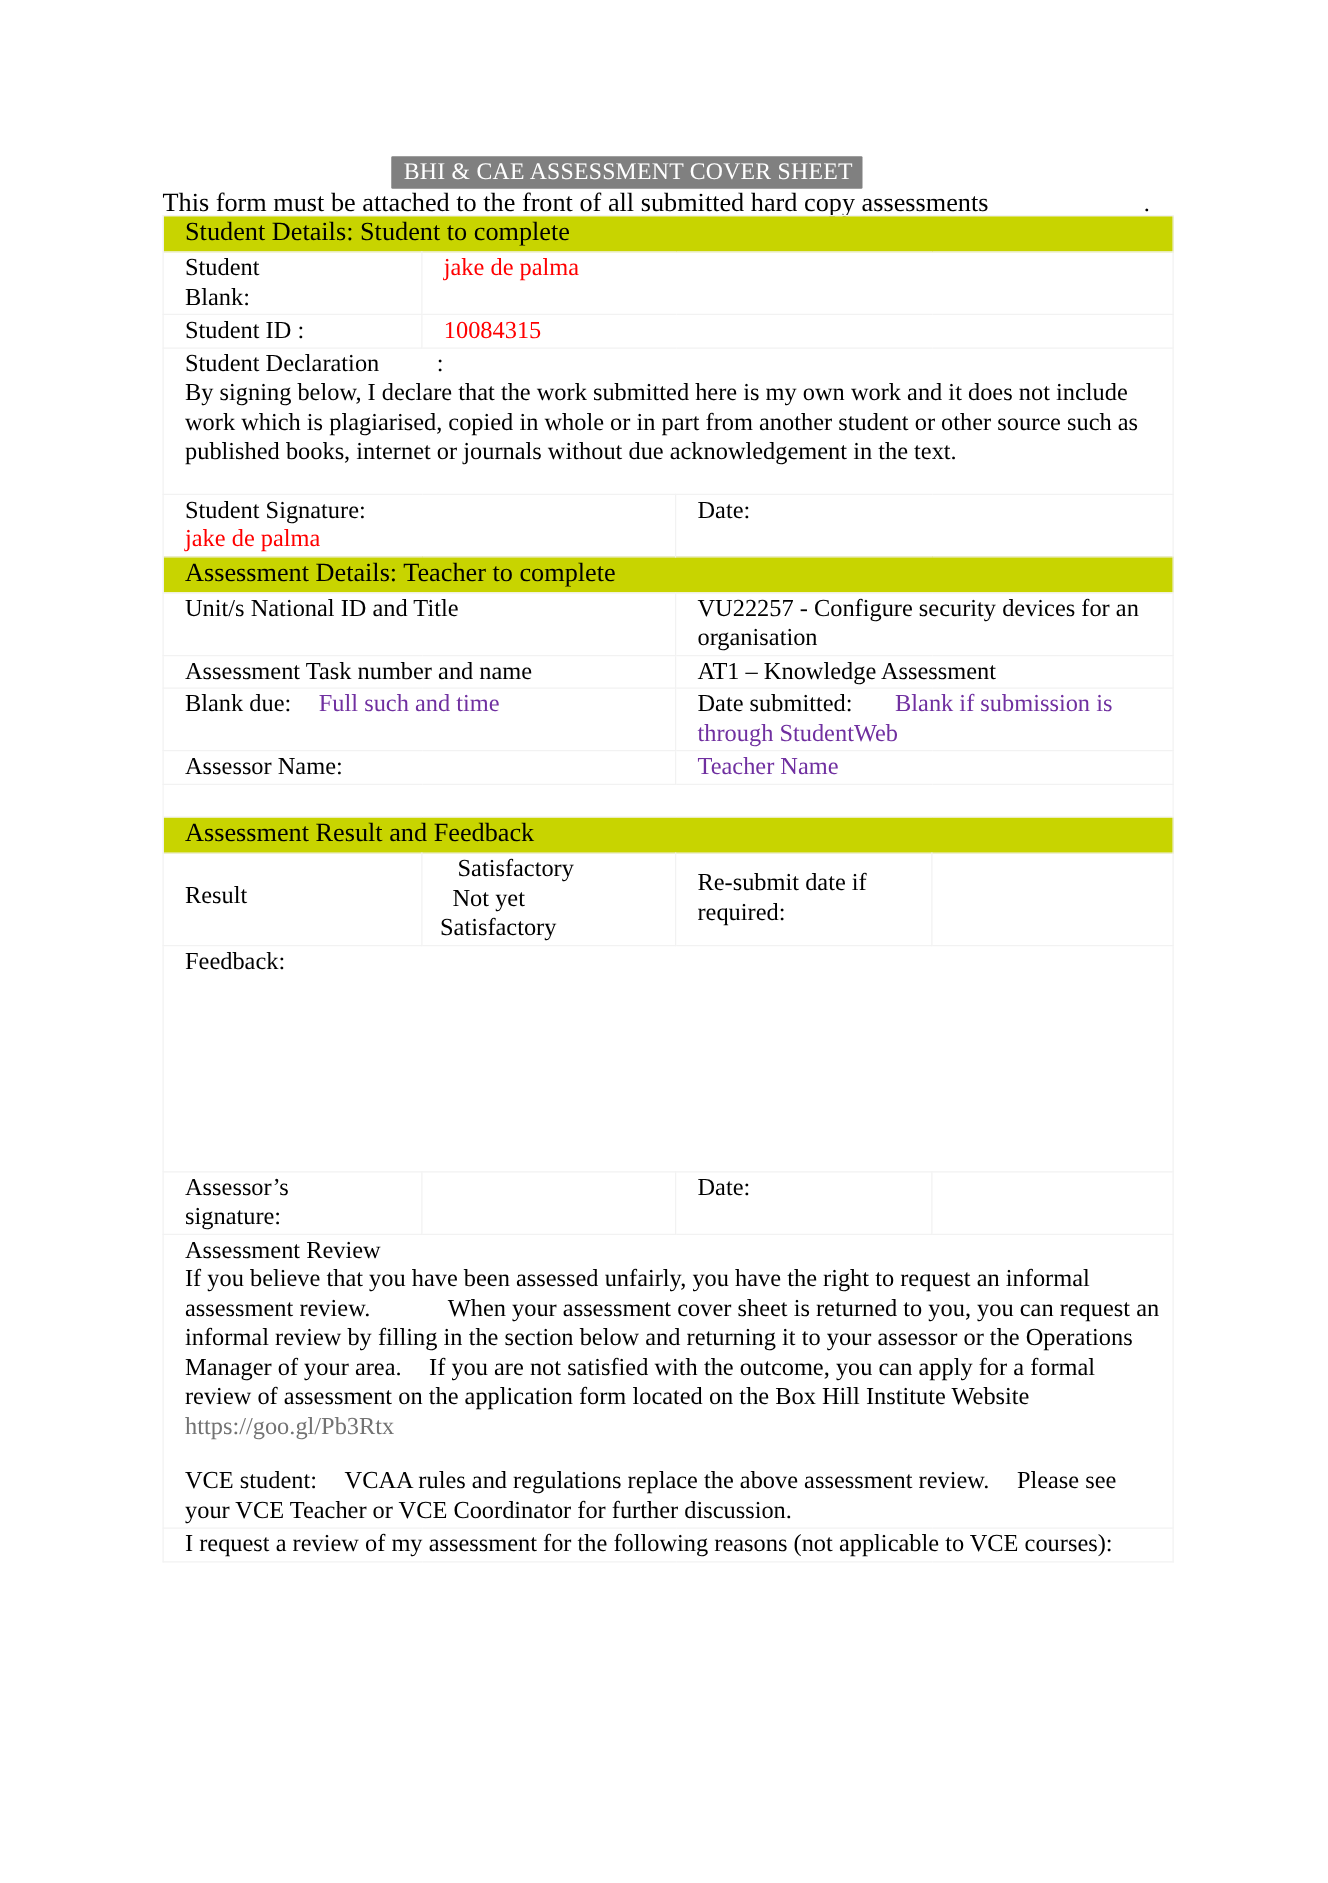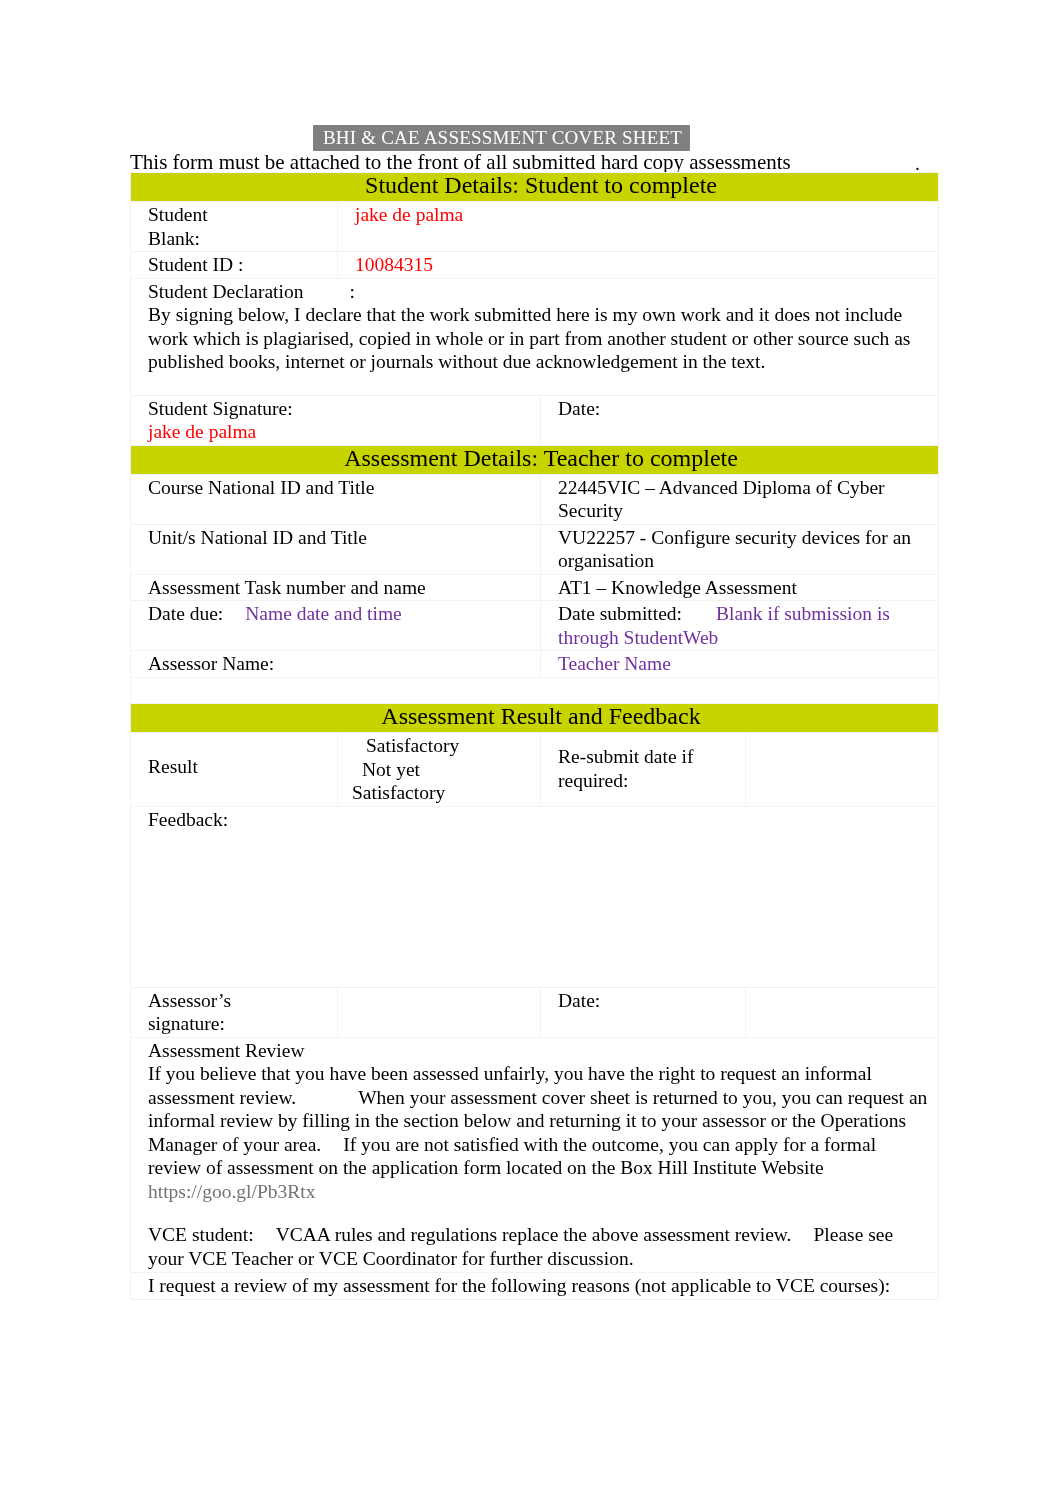--- a/index.html
+++ b/index.html
@@ -71,25 +71,24 @@
   }
   .tbl td {
     vertical-align: top;
     padding: 1px 4px 1px 17px;
     border: 1px solid #f2f2f2;
     background: #ffffff;
   }
 
   .hdr-green {
     background: #c8d400 !important;
-    font-size: 24px;
+    font-size: 21px;
     padding-top: 1px !important;
     padding-bottom: 2px !important;
     height: 25px;
-    text-align: center;
   }
 
   .red   { color: #ff0000; }
   .purple{ color: #7030a0; }
   .blue  { color: #737373; }
 
   .nbsp-gap { display: inline-block; width: 46px; }
   .gap-sm   { display: inline-block; width: 22px; }
   .gap-md   { display: inline-block; width: 34px; }
   .gap-lg   { display: inline-block; width: 62px; }
@@ -168,38 +167,34 @@
       <td colspan="2">
         <span>Date:</span>
         <span></span>
       </td>
     </tr>
 
     <tr>
       <td class="hdr-green" colspan="4">Assessment Details: Teacher to complete</td>
     </tr>
 
-    <tr>
-      <td colspan="2">Course National ID and Title</td>
-      <td colspan="2">22445VIC – Advanced Diploma of Cyber Security</td>
-    </tr>
 
     <tr>
       <td colspan="2">Unit/s National ID and Title</td>
       <td colspan="2">VU22257 - Configure security devices for an organisation</td>
     </tr>
 
     <tr>
       <td colspan="2">Assessment Task number and name</td>
       <td colspan="2">AT1 – Knowledge Assessment</td>
     </tr>
 
     <tr>
       <td colspan="2">
-        <span>Date due:</span><span class="gap-sm"></span><span class="purple">Name date and time</span>
+        <span>Blank due:</span><span class="gap-sm"></span><span class="purple">Full such and time</span>
       </td>
       <td colspan="2">
         <span>Date submitted:</span><span class="gap-md"></span><span class="purple">Blank if submission is through StudentWeb</span>
       </td>
     </tr>
 
     <tr>
       <td colspan="2">Assessor Name:</td>
       <td colspan="2" class="purple">Teacher Name</td>
     </tr>

